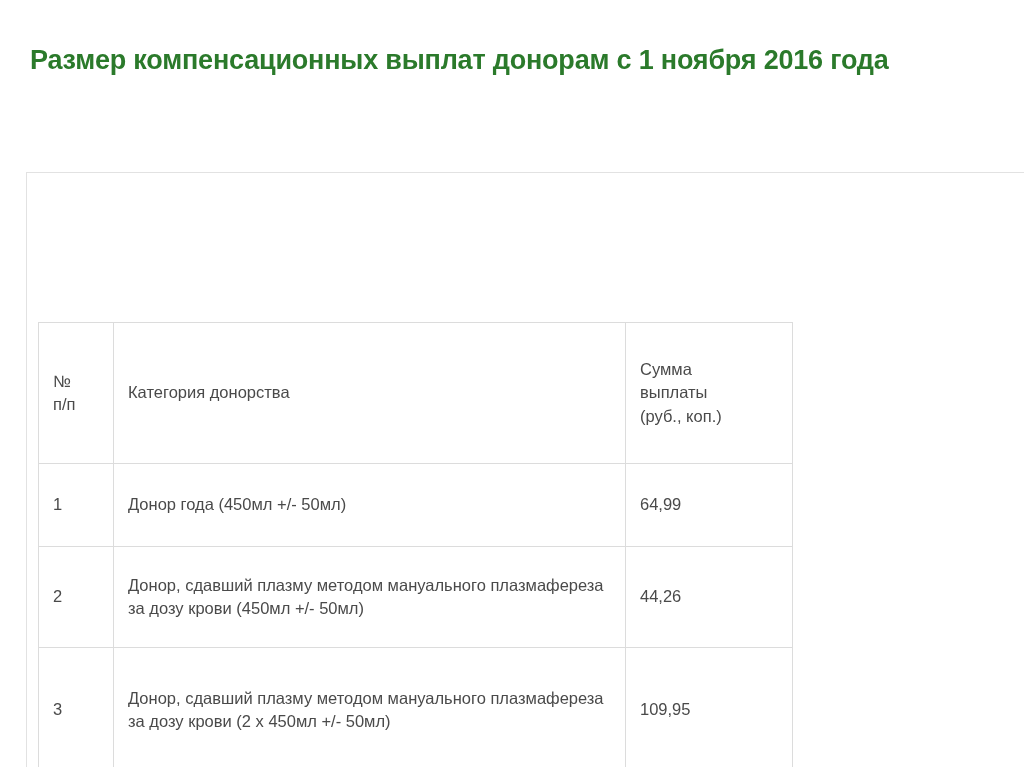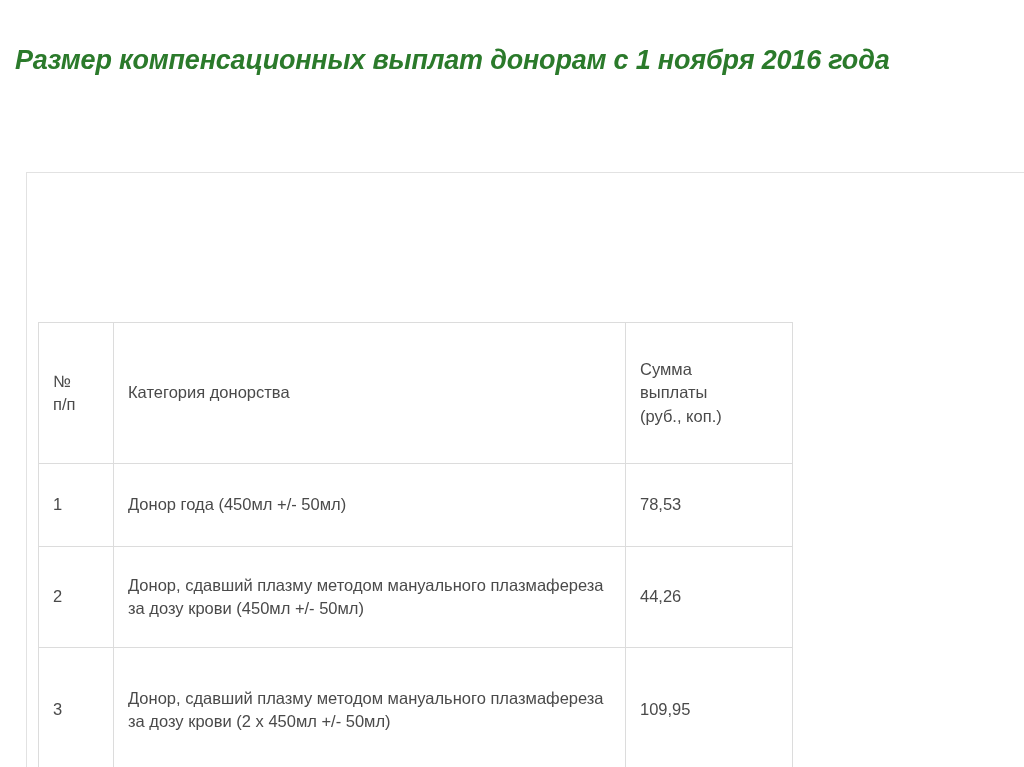--- a/index.html
+++ b/index.html
@@ -15,29 +15,28 @@
     color: #444444;
   }
   .page {
     position: relative;
     width: 1024px;
     height: 767px;
     background: #ffffff;
   }
   .doc-title {
     position: absolute;
-    left: 15px;
+    left: 30px;
     top: 27px;
     width: 990px;
     font-size: 27px;
     font-weight: bold;
     color: #2b7a2b;
     letter-spacing: -0.2px;
     white-space: nowrap;
-    font-style: italic;
   }
   .panel {
     position: absolute;
     left: 26px;
     top: 172px;
     width: 1012px;
     height: 700px;
     border: 1px solid #e2e2e2;
     border-right: none;
     background: #ffffff;
@@ -99,21 +98,21 @@
           <td class="cell-num nowrap-br">№
 п/п</td>
           <td class="cell-cat">Категория донорства</td>
           <td class="cell-sum nowrap-br">Сумма
 выплаты
 (руб., коп.)</td>
         </tr>
         <tr class="row-h2">
           <td class="cell-num">1</td>
           <td class="cell-cat">Донор года (450мл +/- 50мл)</td>
-          <td class="cell-sum">78,53</td>
+          <td class="cell-sum">64,99</td>
         </tr>
         <tr class="row-h3">
           <td class="cell-num">2</td>
           <td class="cell-cat">Донор, сдавший плазму методом мануального плазмафереза за дозу крови (450мл +/- 50мл)</td>
           <td class="cell-sum">44,26</td>
         </tr>
         <tr class="row-h4">
           <td class="cell-num">3</td>
           <td class="cell-cat">Донор, сдавший плазму методом мануального плазмафереза за дозу крови (2 х 450мл +/- 50мл)</td>
           <td class="cell-sum">109,95</td>

